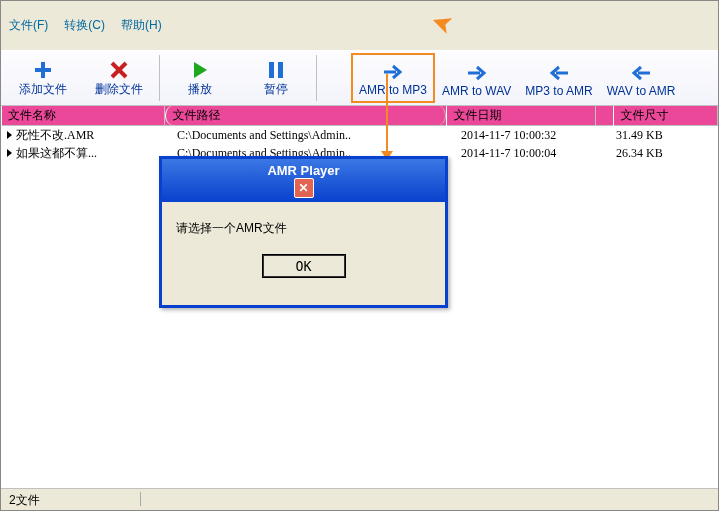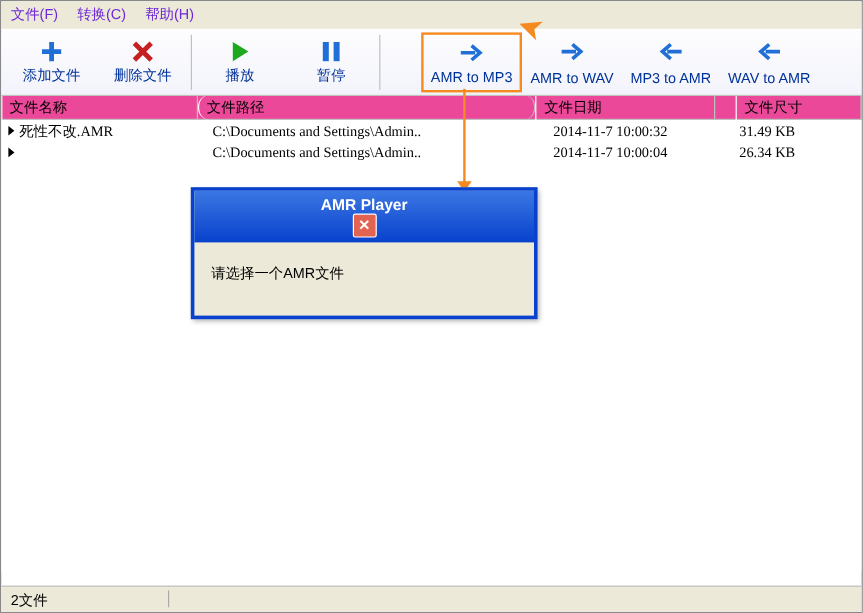--- a/index.html
+++ b/index.html
@@ -9,43 +9,43 @@
     font-size: 12px;
     background: #fff;
     width: 719px;
     height: 511px;
     overflow: hidden;
     position: relative;
     border: 1px solid #888;
   }
   .menubar {
     background: #ece9d8;
-    padding: 3px 8px;
+    padding: 16px 8px;
     display: flex;
     gap: 16px;
     border-bottom: 1px solid #fff;
-    color: #6d28d9;
+    color: #0369a1;
   }
   .toolbar {
     background: linear-gradient(#fdfdff, #f3f4fb);
     border-bottom: 1px solid #c0c0c0;
     display: flex;
     padding: 2px 4px;
     position: relative;
   }
   .toolbar .sep {
     width: 1px;
     background: #c0c0c0;
     margin: 2px 2px;
   }
   .tbtn {
     display: flex;
     flex-direction: column;
     align-items: center;
-    justify-content: space-between;
+    justify-content: flex-end;
     padding: 4px 6px;
     min-width: 76px;
     height: 50px;
     color: #003399;
     cursor: pointer;
     border: 1px solid transparent;
   }
   .tbtn.highlight {
     border: 2px solid #f58b20;
     margin-left: 32px;
@@ -156,21 +156,21 @@
     border-radius: 2px;
     color: #fff;
     display: flex;
     align-items: center;
     justify-content: center;
     font-weight: bold;
     font-size: 12px;
     cursor: pointer;
   }
   .dlg-body {
-    padding: 18px 14px 8px;
+    padding: 18px 14px 28px;
   }
   .dlg-msg {
     margin-bottom: 18px;
   }
   .dlg-ok {
     display: block;
     margin: 0 auto;
     width: 82px;
     height: 22px;
     background: #ece9d8;
@@ -296,33 +296,35 @@
         <span class="tri-right"></span>
         <span>死性不改.AMR</span>
       </div>
     <div class="cell path-cell">C:\Documents and Settings\Admin..</div>
     <div class="cell date-cell">2014-11-7 10:00:32</div>
     <div class="cell size-cell">31.49 KB</div>
   </div>
   <div class="row">
     <div class="cell name-cell">
         <span class="tri-right"></span>
+        <span>如果这都不算...</span>
       </div>
     <div class="cell path-cell">C:\Documents and Settings\Admin..</div>
     <div class="cell date-cell">2014-11-7 10:00:04</div>
     <div class="cell size-cell">26.34 KB</div>
   </div>
 </div>
 
 <div class="statusbar">
   <span>2文件</span>
   <span class="sdiv"></span>
 </div>
 
 <div class="dialog">
   <div class="dlg-title">
     <span>AMR Player</span>
     <div class="dlg-close">✕</div>
   </div>
   <div class="dlg-body">
     <div class="dlg-msg">请选择一个AMR文件</div>
+    <button class="dlg-ok">OK</button>
   </div>
 </div>
 
 </body></html>

